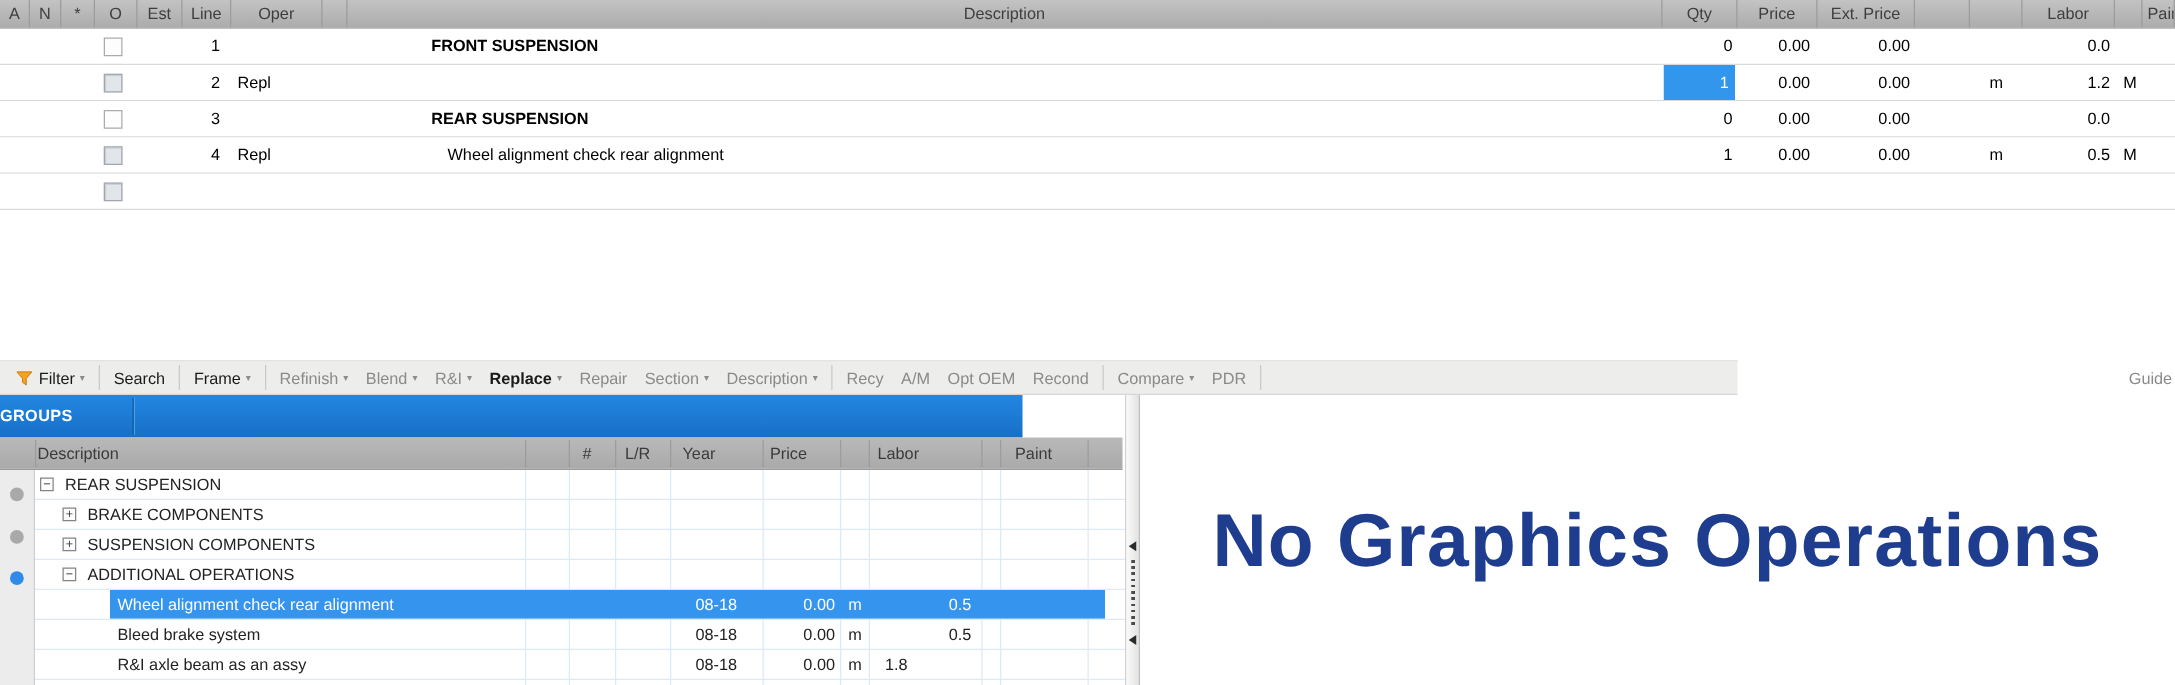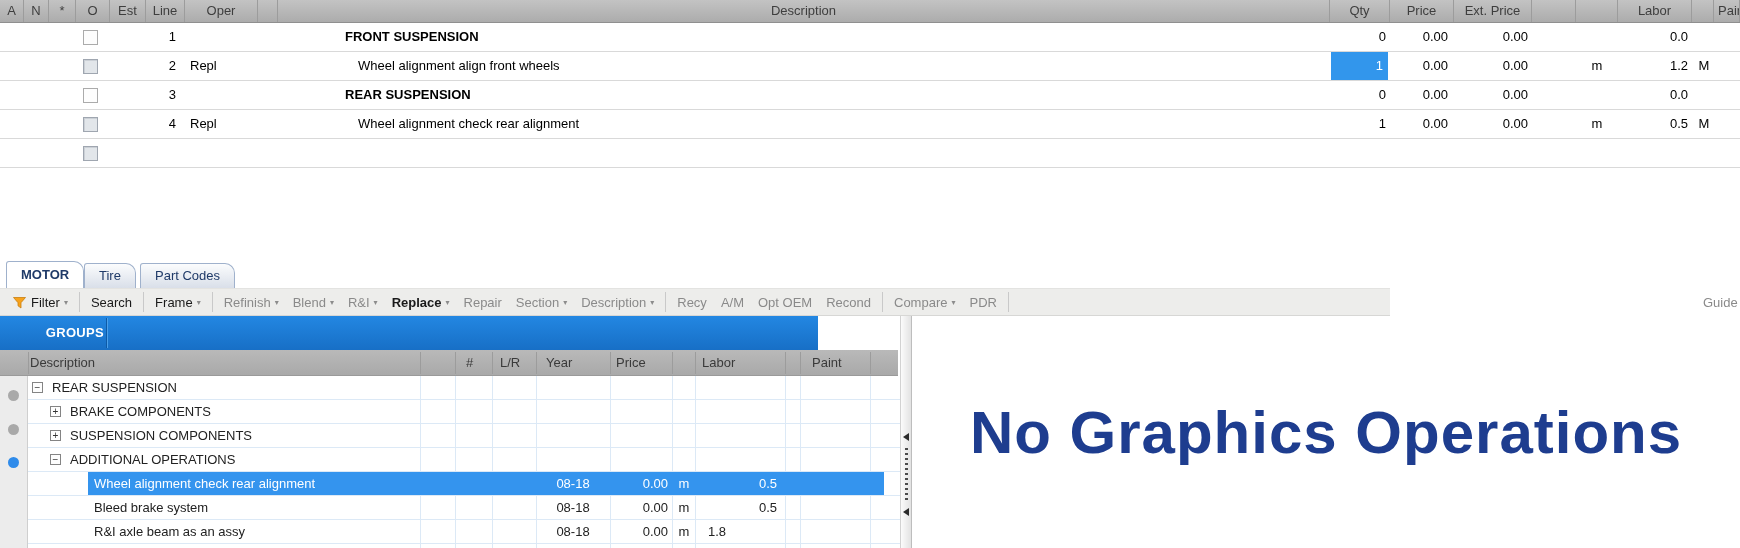--- a/index.html
+++ b/index.html
@@ -37,21 +37,21 @@
   .titem.dim{color:#8A8A8A;}
   .titem.bold{font-weight:bold;}
   .dd{font-size:8px;color:#8C8C8C;margin-left:4px;}
   .tsep{width:1px;height:20px;background:#C9C9C9;margin:0 4px;flex:0 0 auto;}
   .guide-label{position:absolute;left:1703px;top:0;height:28px;line-height:28px;color:#8A8A8A;white-space:nowrap;}
 
   
   .groups-bar{position:absolute;top:316px;left:0;width:818px;height:34px;
               background:linear-gradient(#2387E2,#176FC6);}
   .groups-btn{position:absolute;left:0;top:0;width:104px;height:34px;line-height:34px;
-              text-align:right;color:#fff;font-weight:bold;letter-spacing:.3px;}
+              text-align:left;color:#fff;font-weight:bold;letter-spacing:.3px;}
   .groups-sep{position:absolute;left:106px;top:2px;width:1px;height:30px;background:#0E5AA6;box-shadow:1px 0 0 #4BA0EA;}
   .search-wrap{position:absolute;left:116px;top:5px;width:206px;height:24px;}
   .search-wrap input{width:100%;height:100%;box-sizing:border-box;border:1px solid #0F5FAE;
                      padding:0 26px 0 8px;font-family:inherit;font-size:13px;color:#444;outline:none;}
   .search-wrap input::placeholder{color:#828282;}
   .search-icon{position:absolute;right:5px;top:4px;}
 
   
   .p-header{position:absolute;top:350px;left:0;width:898px;height:26px;
             background:linear-gradient(#B9B9B9,#A9A9A9);border-bottom:1px solid #9A9A9A;
@@ -117,21 +117,20 @@
     <div class="cell r" style="left:1332px;width:54px">0</div>
     <div class="cell r" style="left:1390px;width:58px">0.00</div>
     <div class="cell r" style="left:1454px;width:74px">0.00</div>
     <div class="cell r" style="left:1616px;width:72px">0.0</div>
   </div>
 
   <div class="g-row" style="top:52px">
     <div class="cb dim"></div>
     <div class="cell r" style="left:146px;width:30px">2</div>
     <div class="cell" style="left:190px">Repl</div>
-    <div class="cell" style="left:358px">Wheel alignment align front wheels</div>
     <div class="qty-sel">1</div>
     <div class="cell r" style="left:1390px;width:58px">0.00</div>
     <div class="cell r" style="left:1454px;width:74px">0.00</div>
     <div class="cell c" style="left:1576px;width:42px">m</div>
     <div class="cell r" style="left:1616px;width:72px">1.2</div>
     <div class="cell c" style="left:1692px;width:24px">M</div>
   </div>
 
   <div class="g-row" style="top:81px">
     <div class="cb"></div>
@@ -153,25 +152,20 @@
     <div class="cell r" style="left:1454px;width:74px">0.00</div>
     <div class="cell c" style="left:1576px;width:42px">m</div>
     <div class="cell r" style="left:1616px;width:72px">0.5</div>
     <div class="cell c" style="left:1692px;width:24px">M</div>
   </div>
 
   <div class="g-row" style="top:139px">
     <div class="cb dim"></div>
   </div>
 
-  <div class="tabstrip">
-    <div class="tab active" style="left:6px">MOTOR</div>
-    <div class="tab" style="left:84px">Tire</div>
-    <div class="tab" style="left:140px">Part Codes</div>
-  </div>
 
   <div class="toolbar">
     <div class="titem">
       <span class="icon" style="margin-right:5px;display:inline-flex">
         <svg width="13" height="13" viewBox="0 0 13 13">
             <path d="M0.5 1.5 h12 l-4.5 5.2 v5.3 l-3 -2.2 v-3.1 z" fill="#F7A21B" stroke="#C87E10" stroke-width="0.8"></path>
           </svg>
       </span>
       <span>Filter</span>
         <span class="dd">▾</span>

